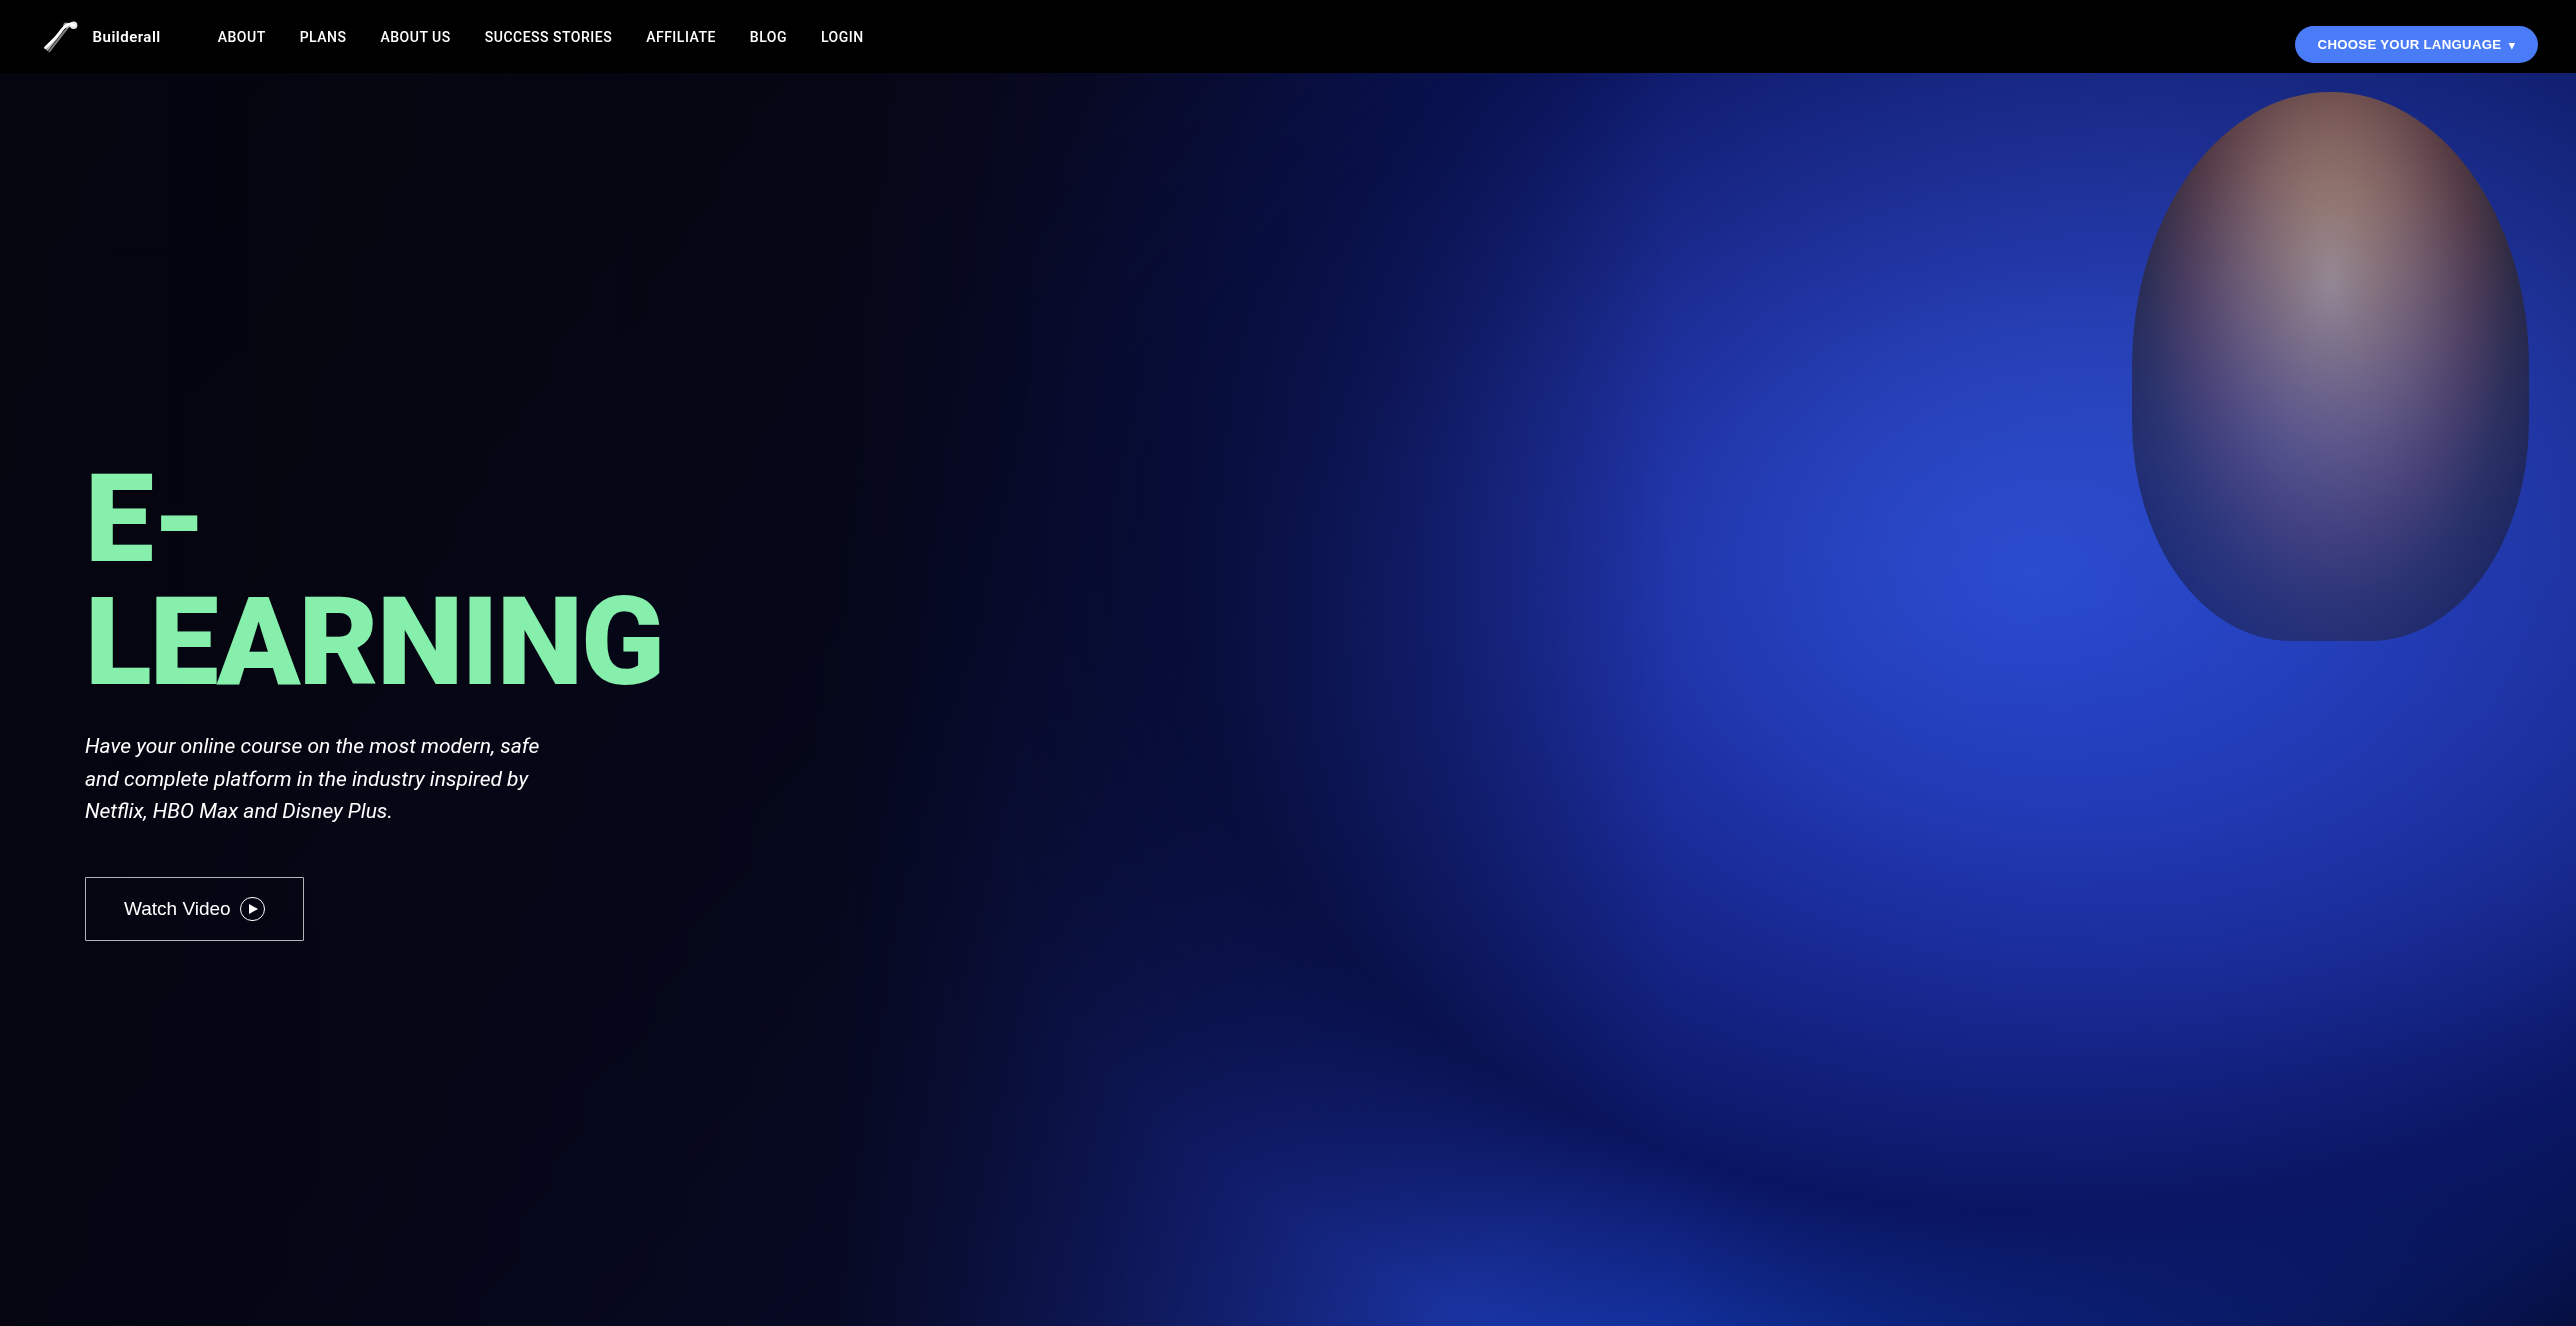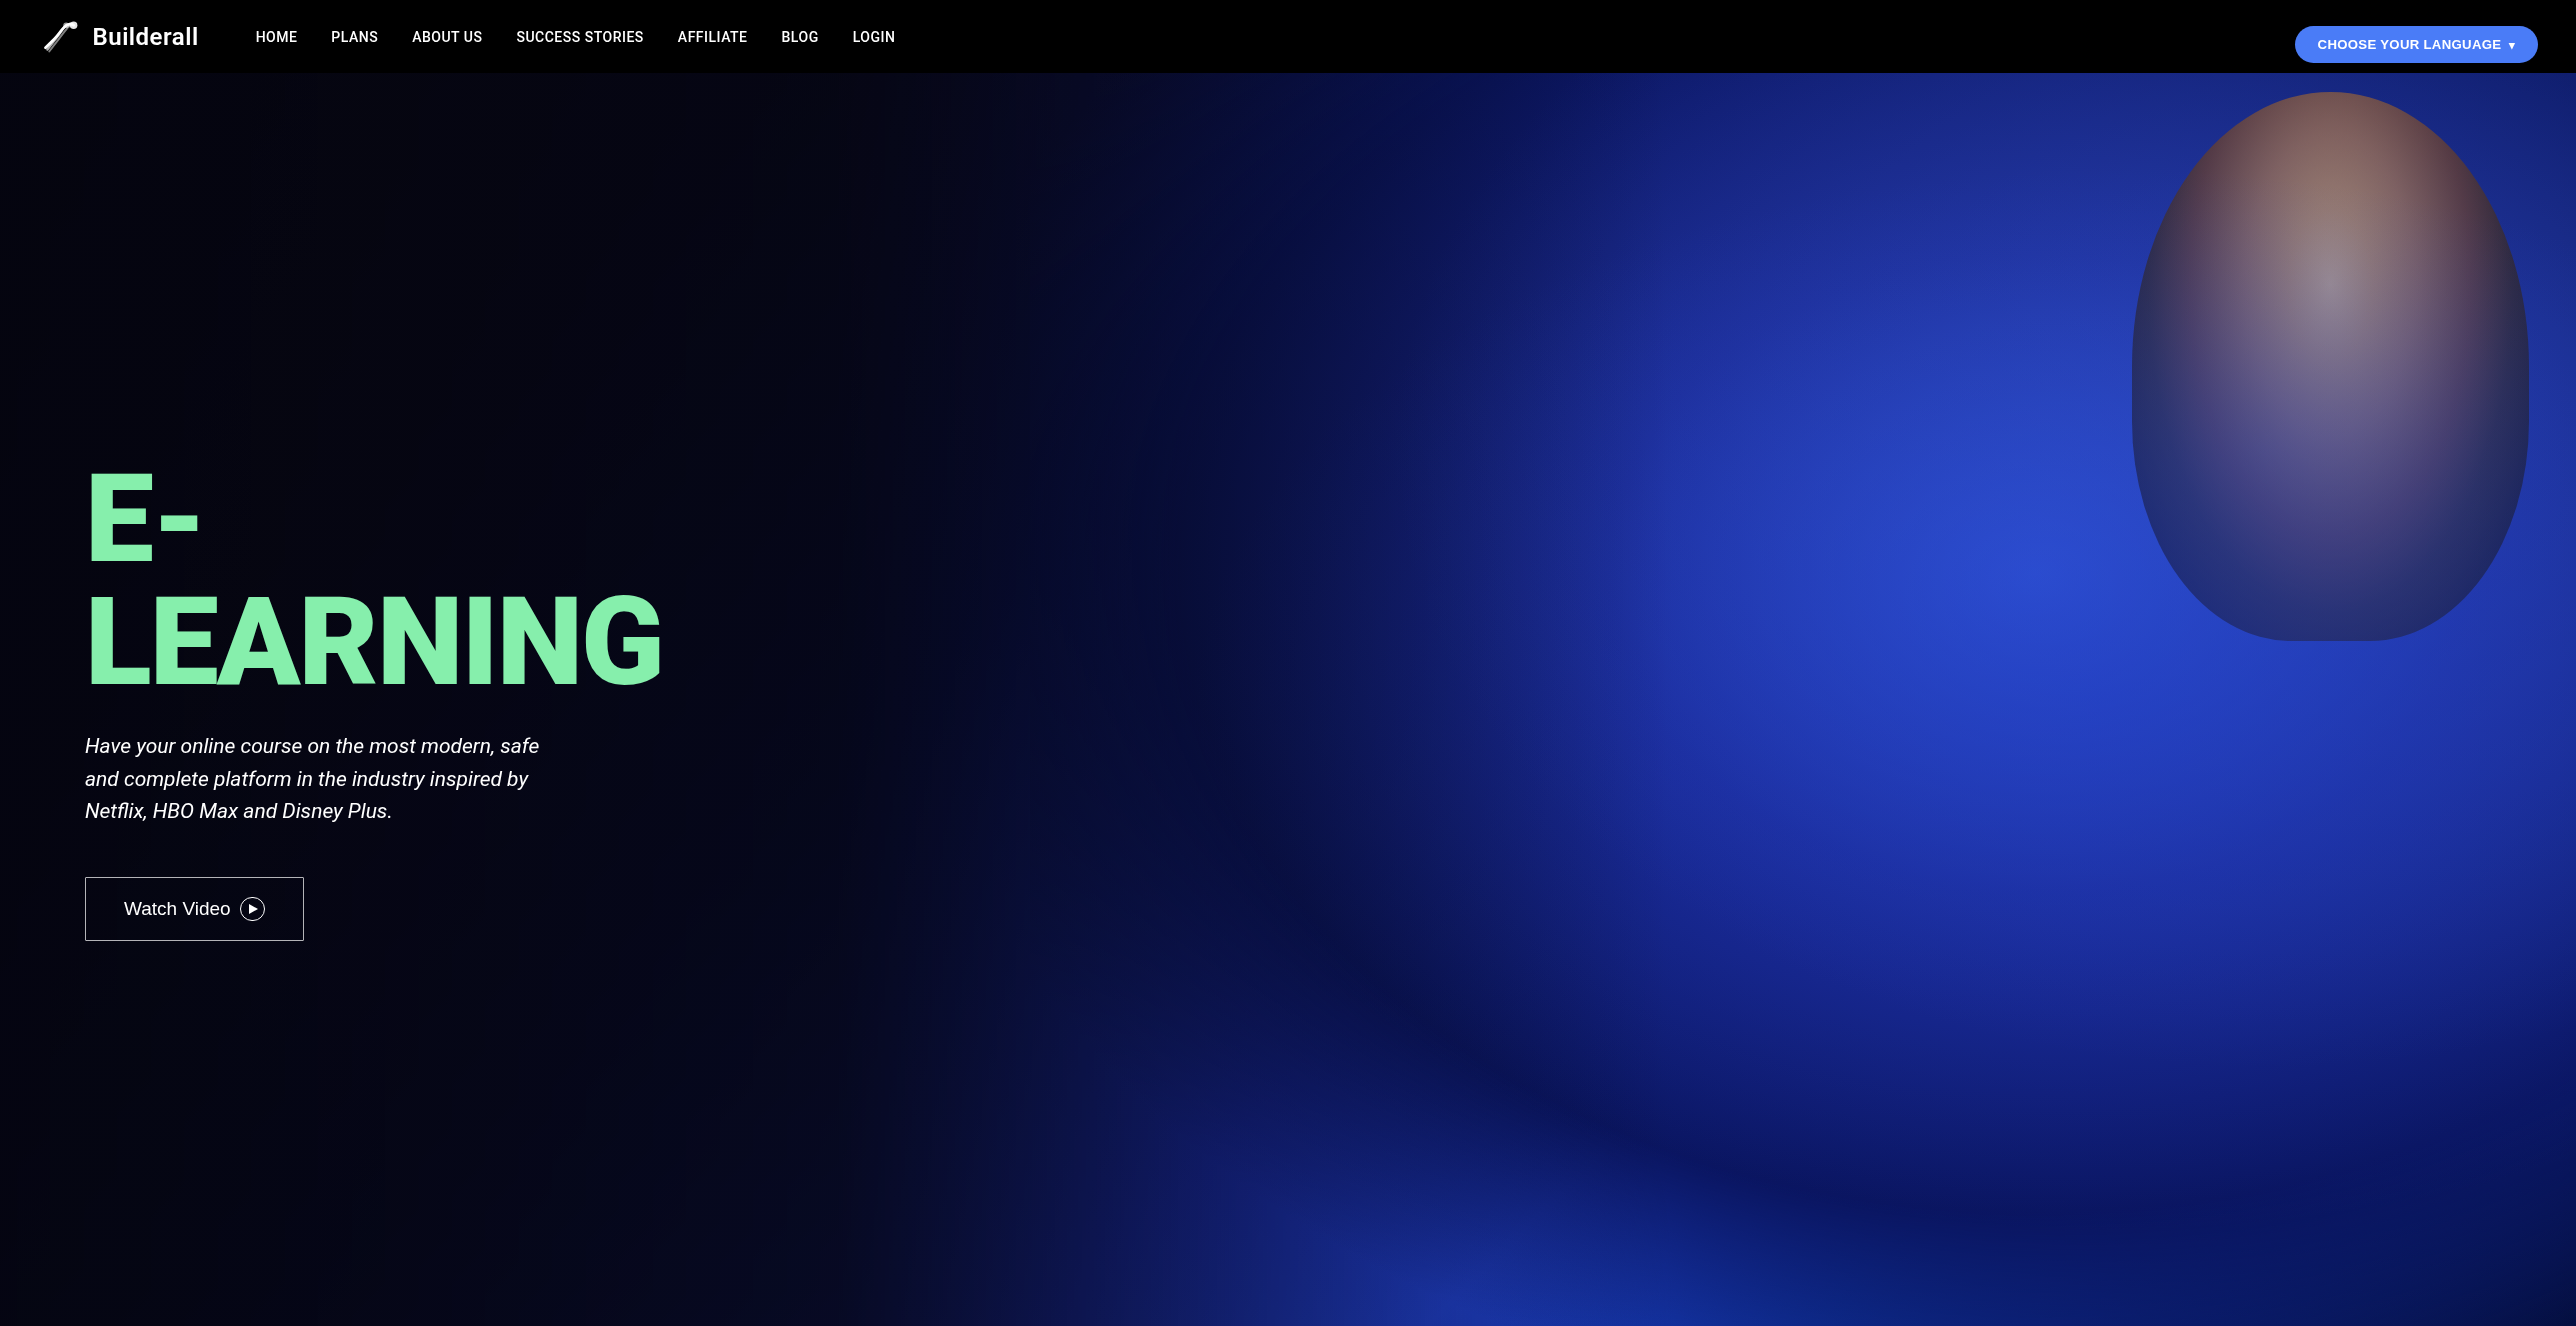--- a/index.html
+++ b/index.html
@@ -33,21 +33,21 @@
       text-decoration: none;
     }
 
     .brand-logo {
       width: 45px;
       height: 45px;
     }
 
     .brand-name {
       color: #fff;
-      font-size: 24px;
+      font-size: 15px;
       font-weight: 600;
       letter-spacing: 0.5px;
       text-align: right;
     }
 
     .navbar-nav {
       display: flex;
       align-items: center;
       gap: 34px;
       flex: 1;
@@ -258,21 +258,21 @@
       <path d="M10 38 C10 38 16 30 20 25 C24 20 26 16 30 12" stroke="white" stroke-width="2.5" fill="none" stroke-linecap="round" opacity="0.7"></path>
       <path d="M12 40 C12 40 18 32 22 27 C26 22 30 16 34 12" stroke="white" stroke-width="2" fill="none" stroke-linecap="round" opacity="0.5"></path>
       <circle cx="38" cy="12" r="4" fill="white" opacity="0.9"></circle>
       <circle cx="30" cy="12" r="3" fill="white" opacity="0.6"></circle>
       <circle cx="34" cy="12" r="2.5" fill="white" opacity="0.3"></circle>
     </svg>
     <span class="brand-name">Builderall</span>
   </a>
 
   <nav class="navbar-nav">
-    <a class="nav-link" href="#">HOME</a>
+    <a class="nav-link" href="#">ABOUT</a>
     <a class="nav-link" href="#">PLANS</a>
     <a class="nav-link" href="#">ABOUT US</a>
     <a class="nav-link" href="#">SUCCESS STORIES</a>
     <a class="nav-link" href="#">AFFILIATE</a>
     <a class="nav-link" href="#">BLOG</a>
     <a class="nav-link" href="#">LOGIN</a>
   </nav>
 
   <div class="navbar-actions">
     <button class="btn-language">

